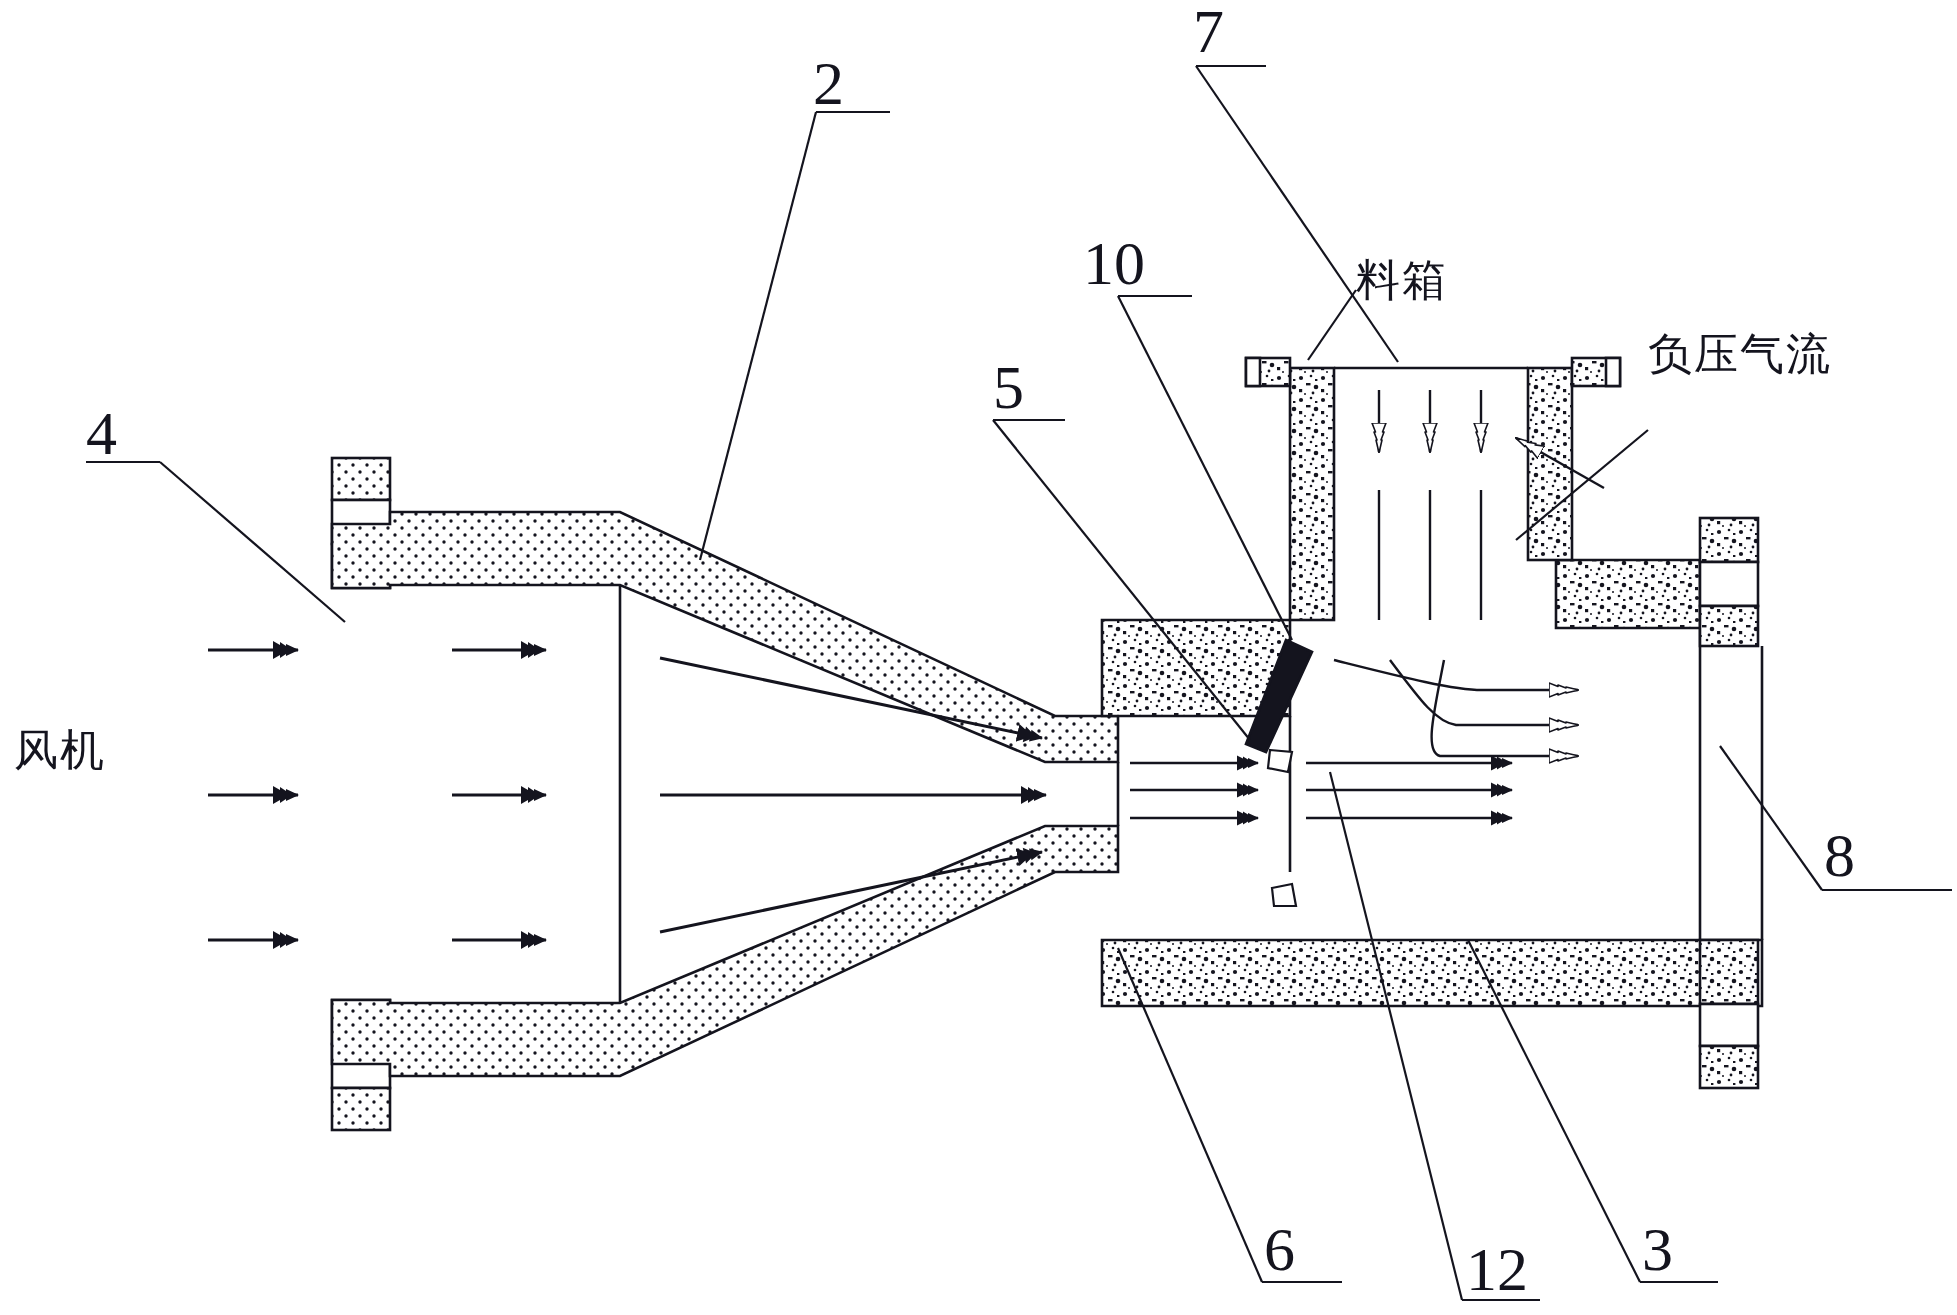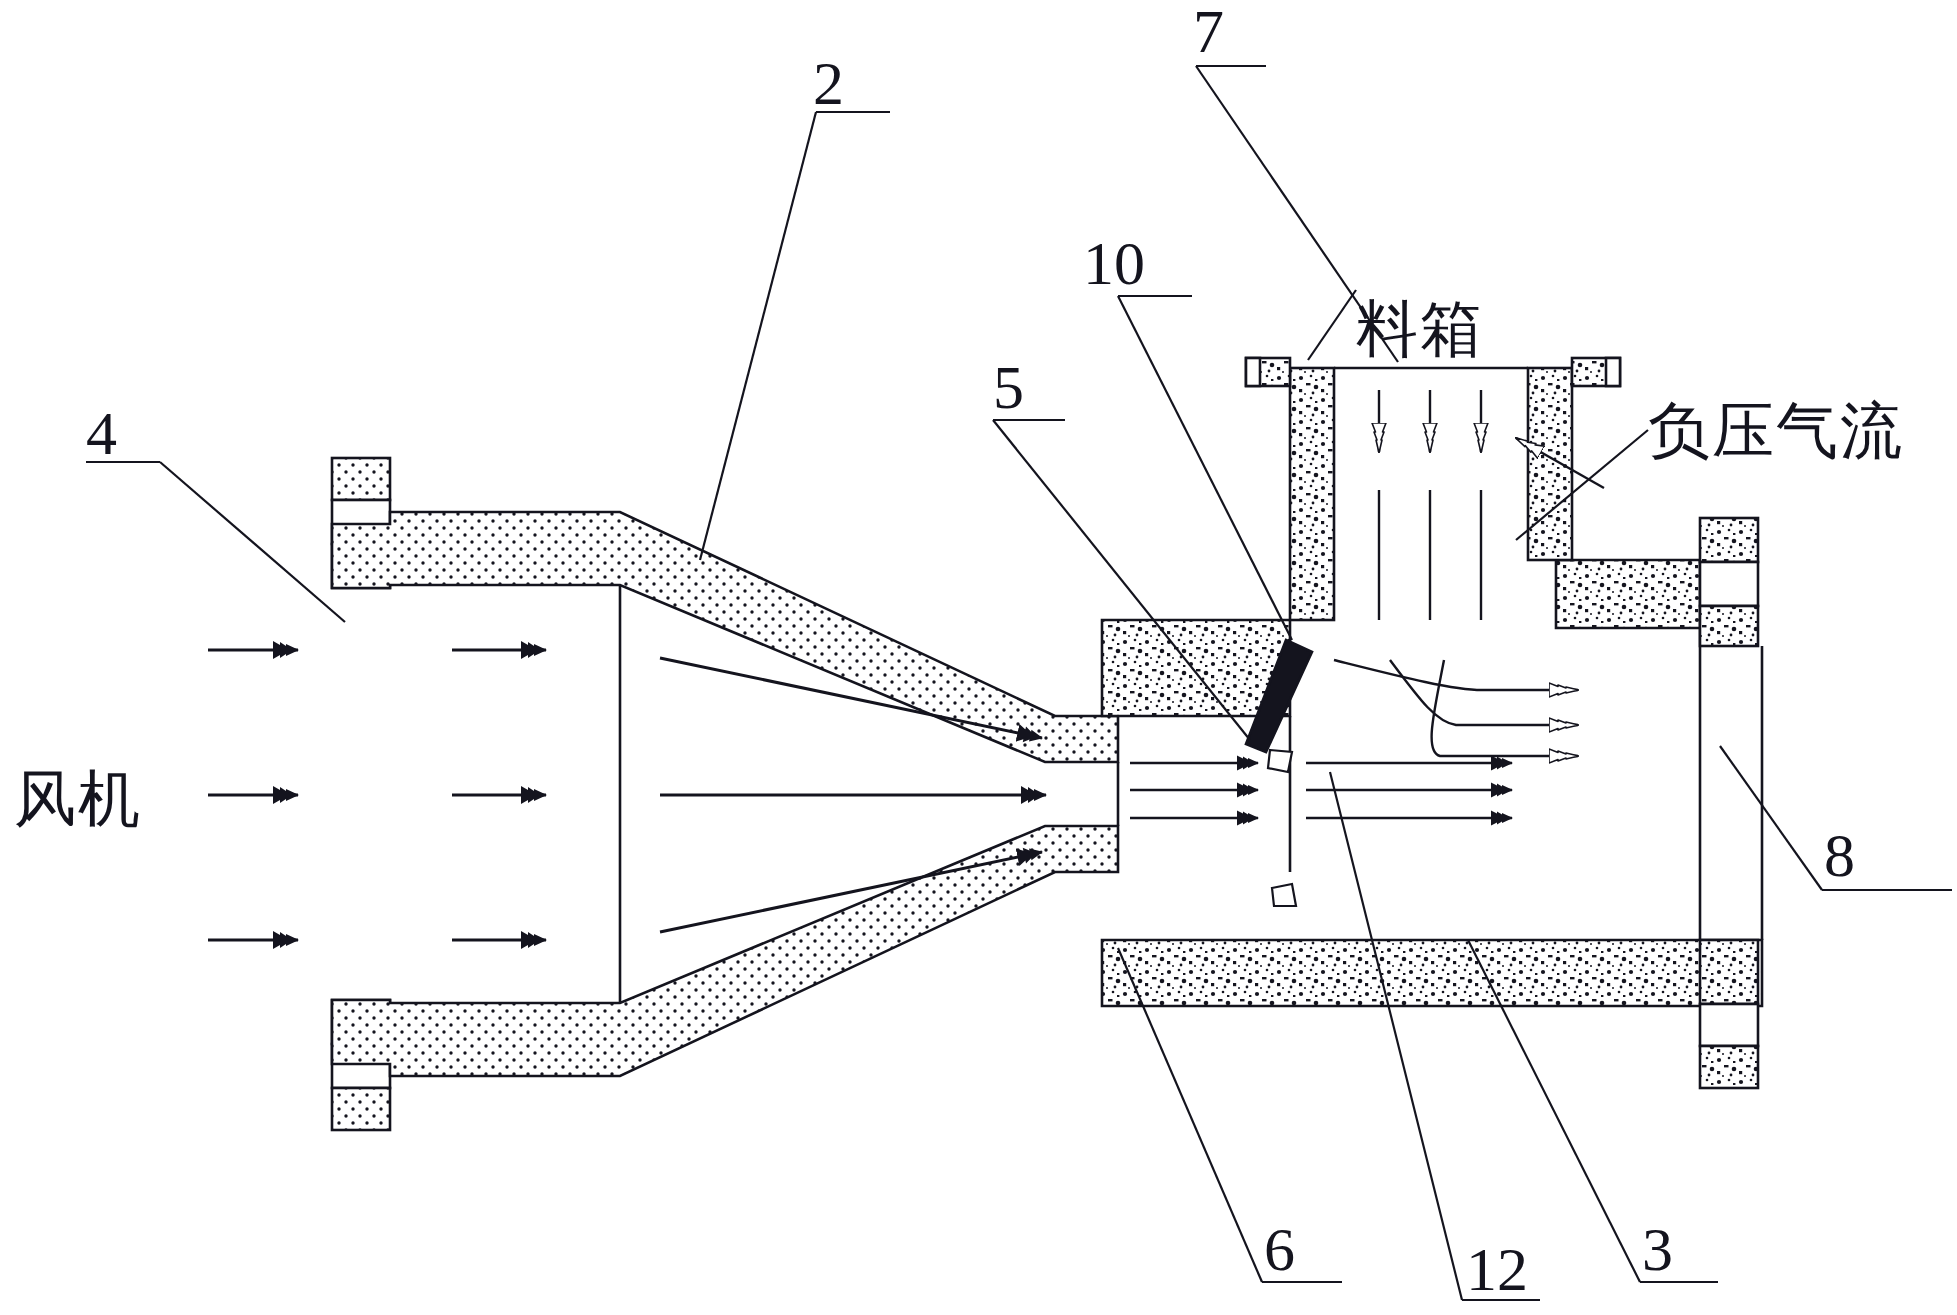--- a/index.html
+++ b/index.html
@@ -30,25 +30,24 @@
     color: #14141e;
     white-space: nowrap;
     line-height: 1;
   }
   .num {
     font-family: "Liberation Serif", "DejaVu Serif", serif;
     font-size: 62px;
     font-weight: 400;
   }
   .cjk {
-    font-family: Liberation Serif, serif;
-    font-size: 62px;
+    font-family: Liberation Sans, sans-serif;
+    font-size: 44px;
     font-weight: 400;
     letter-spacing: 2px;
-    margin-top: 40px;
   }
 </style>
 </head>
 <body>
 
 <div id="stage">
 
   <svg id="drawing" viewBox="0 0 1957 1315" xmlns="http://www.w3.org/2000/svg">
 
     <defs>
@@ -233,21 +232,21 @@
 
         <line x1="1640" y1="1282" x2="1718" y2="1282"></line>
         <line x1="1640" y1="1282" x2="1468" y2="940"></line>
       </g>
 
     </g>
   </svg>
 
   <div class="lbl cjk" style="left:14px;  top:728px;">风机</div>
   <div class="lbl cjk" style="left:1356px; top:258px;">料箱</div>
-  <div class="lbl cjk" style="left:1648px; top:360px;">负压气流</div>
+  <div class="lbl cjk" style="left:1648px; top:332px;">负压气流</div>
 
   <div class="lbl num" style="left:813px;  top:52px;">2</div>
   <div class="lbl num" style="left:1193px; top:0px;">7</div>
   <div class="lbl num" style="left:1083px; top:232px;">10</div>
   <div class="lbl num" style="left:86px;   top:402px;">4</div>
   <div class="lbl num" style="left:993px;  top:356px;">5</div>
   <div class="lbl num" style="left:1824px; top:824px;">8</div>
   <div class="lbl num" style="left:1264px; top:1218px;">6</div>
   <div class="lbl num" style="left:1466px; top:1238px;">12</div>
   <div class="lbl num" style="left:1642px; top:1218px;">3</div>

